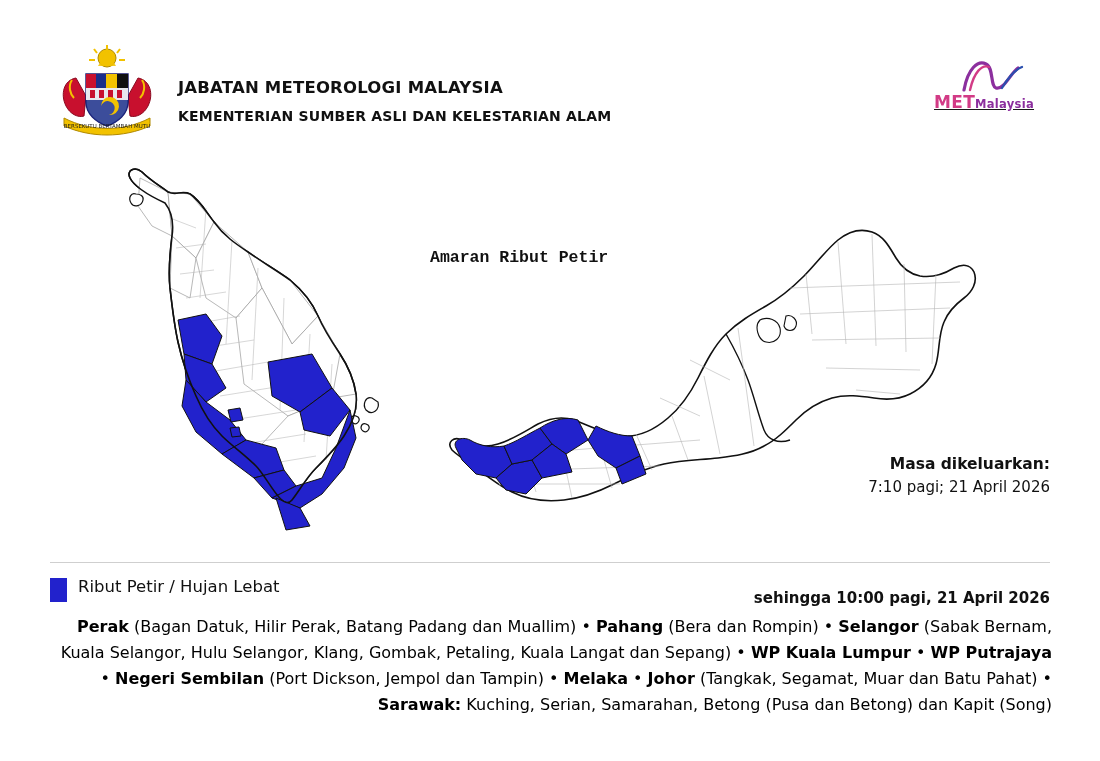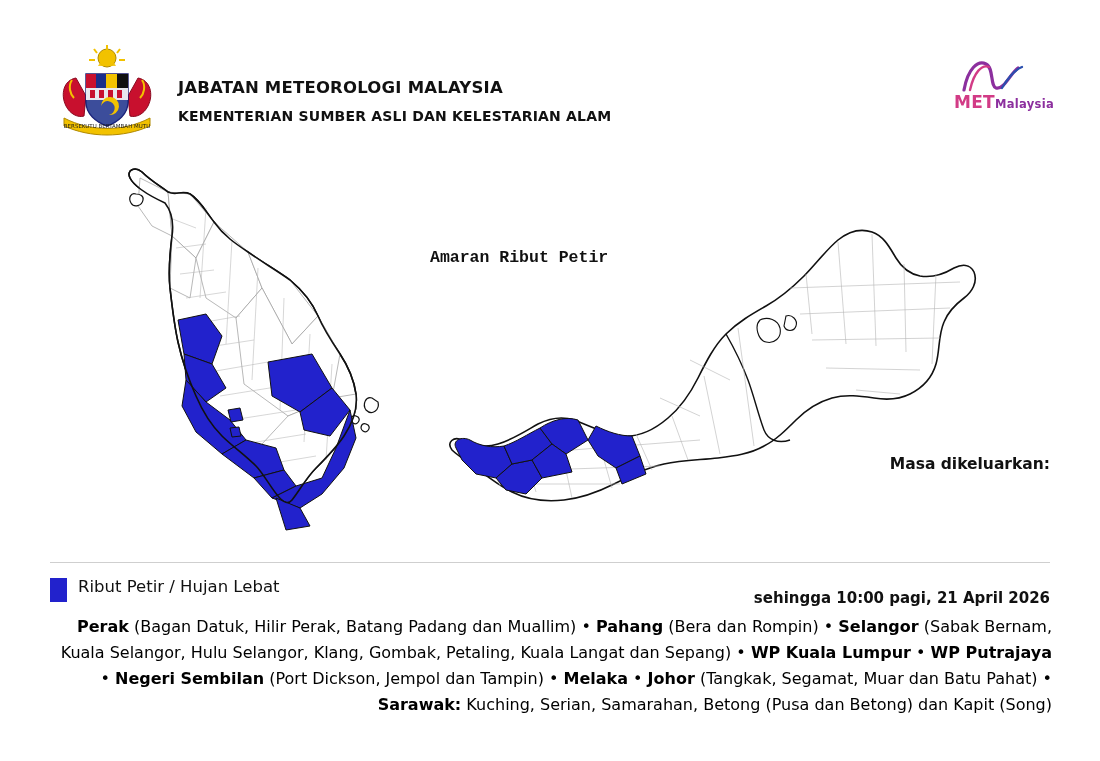--- a/index.html
+++ b/index.html
@@ -45,21 +45,22 @@
     font-weight: bold;
     letter-spacing: 0.2px;
     color: #111;
     line-height: 1.45;
     margin-top: 6px;
   }
   .met-logo {
     position: absolute;
     right: 46px; top: 58px;
     width: 120px; height: 62px;
-    text-align: right;
+    text-align: left;
+    text-decoration: underline;
   }
   .met-logo .swirl {
     display: block;
     height: 36px;
   }
   .met-logo .wordmark {
     font-size: 17px;
     font-weight: bold;
     color: #d23b86;
     letter-spacing: 0.3px;
@@ -327,20 +328,21 @@
 
       <path d="M596 278 C608 284 620 288 632 288 L640 308 L616 320 L598 308 L588 292 Z" fill="#2222cc" stroke="#111111" stroke-width="1"></path>
       <path d="M616 320 L640 308 L646 326 L622 336 Z" fill="#2222cc" stroke="#111111" stroke-width="1"></path>
     </g>
   </svg>
 
   <div class="map-title">Amaran Ribut Petir</div>
 
   <div class="issue-block">
     <div class="issue-label">Masa dikeluarkan:</div>
+    <div class="issue-value">7:10 pagi; 21 April 2026</div>
   </div>
 </div>
 
 <div class="divider"></div>
 
 <div class="legend-row">
   <div class="legend-swatch" style="background: rgb(34, 34, 204);"></div>
   <div class="legend-label">Ribut Petir / Hujan Lebat</div>
   <div class="legend-valid">sehingga 10:00 pagi, 21 April 2026</div>
 </div>

